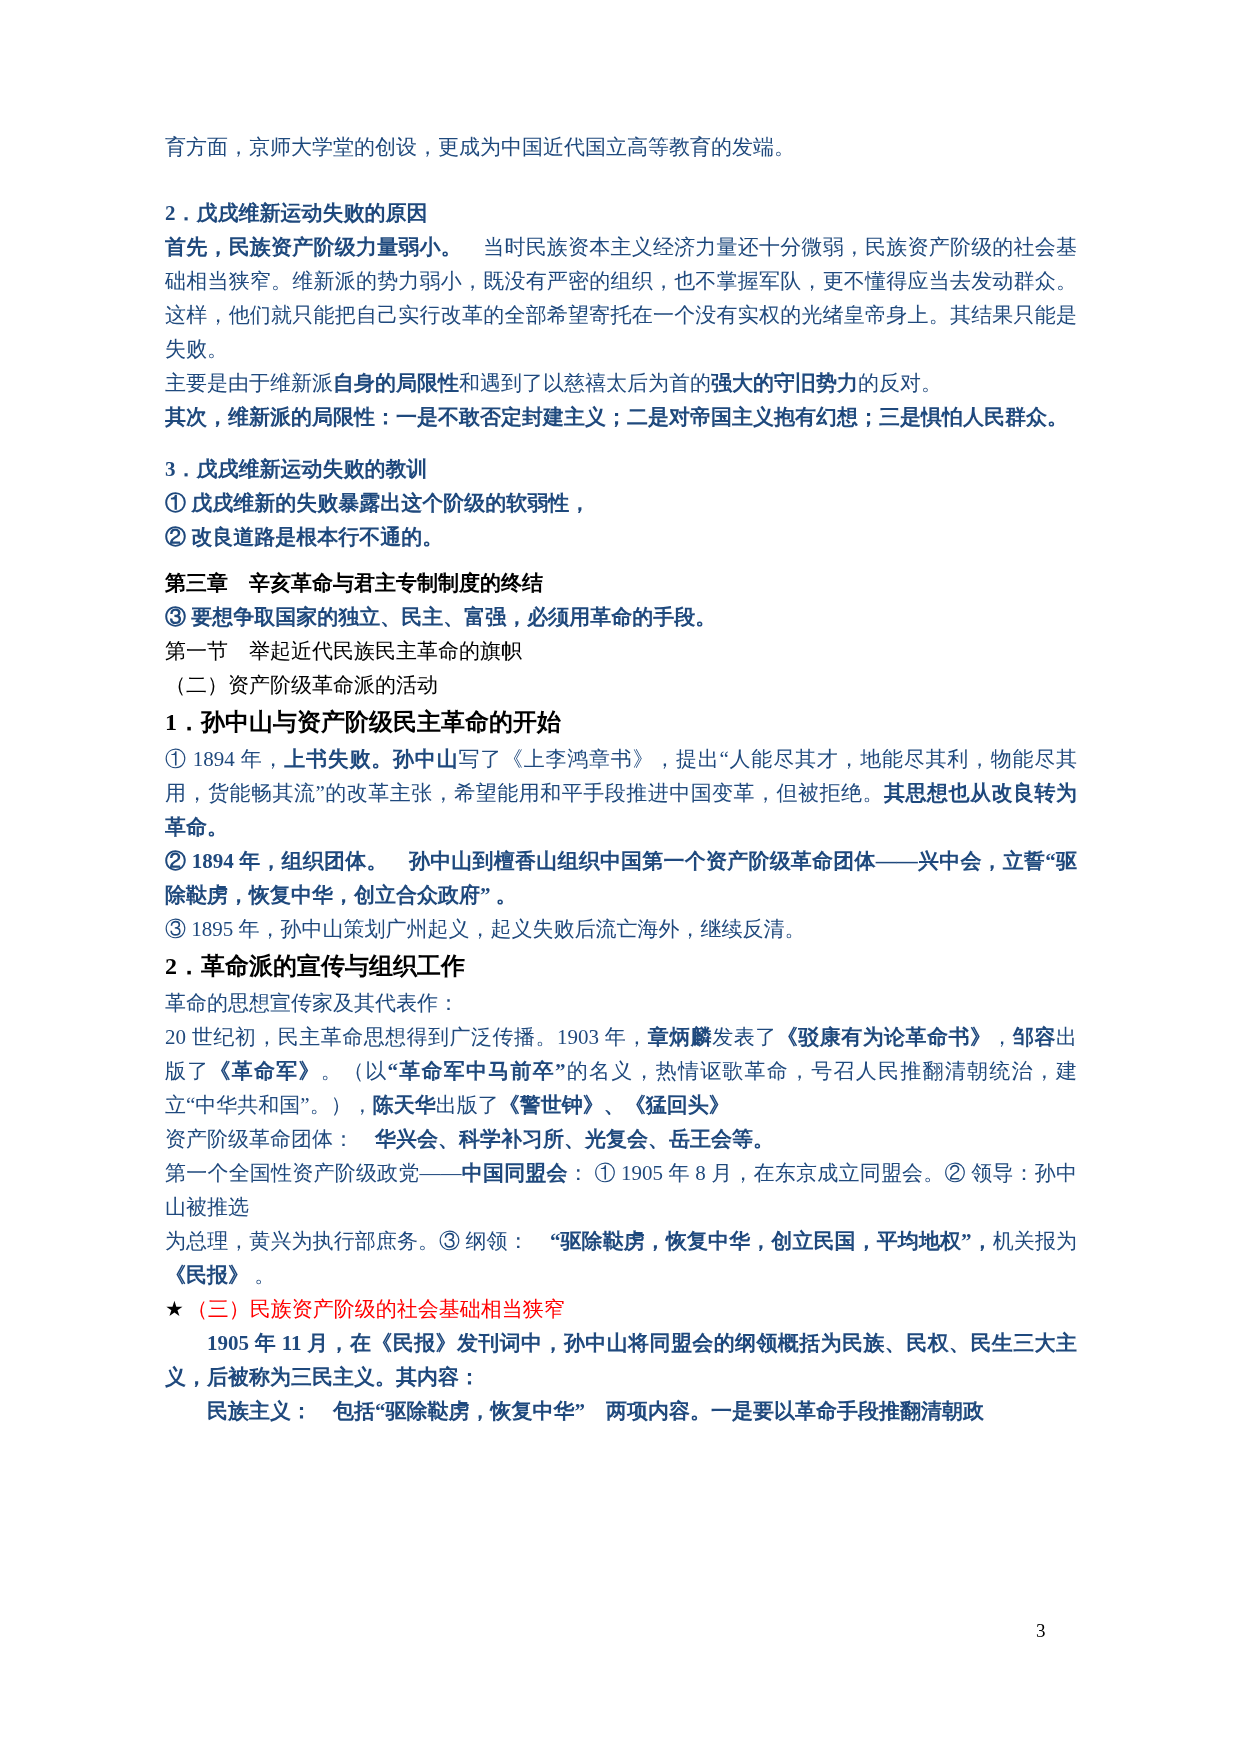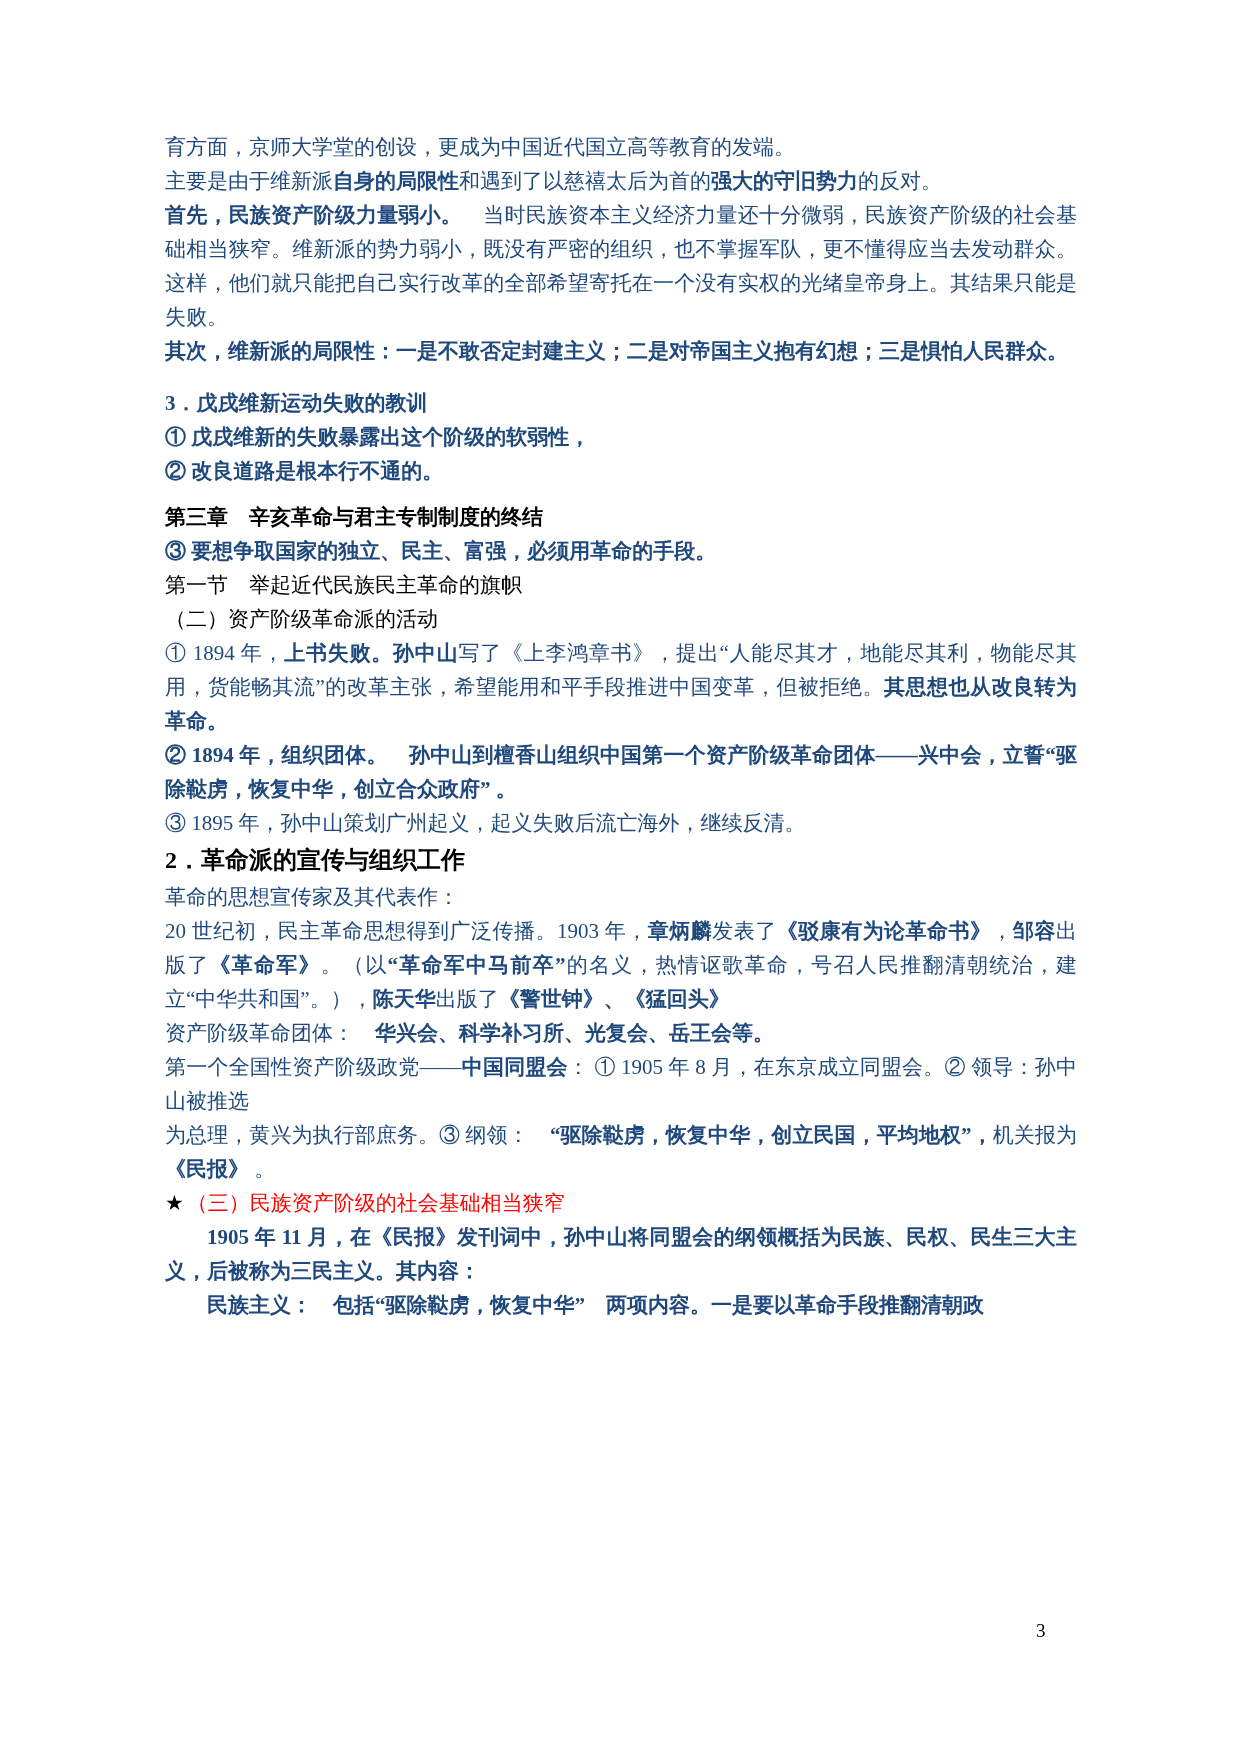--- a/index.html
+++ b/index.html
@@ -39,30 +39,32 @@
     color:var(--black);
     font-family:"Liberation Serif","DejaVu Serif",serif;
   }
 </style>
 </head>
 <body>
 
 <div class="page">
   <main class="content">
       <p class="blk blue"><span class="">育方面，京师大学堂的创设，更成为中国近代国立高等教育的发端。</span></p>
+      <p class="blk blue sp-large"><span class="b">2．戊戌维新运动失败的原因</span></p>
+      <p class="blk blue"><span class="b">首先，民族资产阶级力量弱小。</span><span class="">　当时民族资本主义经济力量还十分微弱，民族资产阶级的社会基础相当狭窄。维新派的势力弱小，既没有严密的组织，也不掌握军队，更不懂得应当去发动群众。这样，他们就只能把自己实行改革的全部希望寄托在一个没有实权的光绪皇帝身上。其结果只能是失败。</span></p>
       <p class="blk blue"><span class="">主要是由于维新派</span><span class="b">自身的局限性</span><span class="">和遇到了以慈禧太后为首的</span><span class="b">强大的守旧势力</span><span class="">的反对。</span></p>
-      <p class="blk blue"><span class="b">首先，民族资产阶级力量弱小。</span><span class="">　当时民族资本主义经济力量还十分微弱，民族资产阶级的社会基础相当狭窄。维新派的势力弱小，既没有严密的组织，也不掌握军队，更不懂得应当去发动群众。这样，他们就只能把自己实行改革的全部希望寄托在一个没有实权的光绪皇帝身上。其结果只能是失败。</span></p>
       <p class="blk blue"><span class="b">其次，维新派的局限性：一是不敢否定封建主义；二是对帝国主义抱有幻想；三是惧怕人民群众。</span></p>
       <p class="blk blue sp-medium"><span class="b">3．戊戌维新运动失败的教训</span></p>
       <p class="blk blue"><span class="b">① 戊戌维新的失败暴露出这个阶级的软弱性，</span></p>
       <p class="blk blue"><span class="b">② 改良道路是根本行不通的。</span></p>
       <p class="blk black sp-small"><span class="b">第三章　辛亥革命与君主专制制度的终结</span></p>
       <p class="blk blue"><span class="b">③ 要想争取国家的独立、民主、富强，必须用革命的手段。</span></p>
       <p class="blk black"><span class="">第一节　举起近代民族民主革命的旗帜</span></p>
       <p class="blk black"><span class="">（二）资产阶级革命派的活动</span></p>
+      <p class="blk black lg"><span class="b">1．孙中山与资产阶级民主革命的开始</span></p>
       <p class="blk blue"><span class="">① 1894 年，</span><span class="b">上书失败。孙中山</span><span class="">写了《上李鸿章书》，提出“人能尽其才，地能尽其利，物能尽其用，货能畅其流”的改革主张，希望能用和平手段推进中国变革，但被拒绝。</span><span class="b">其思想也从改良转为革命。</span></p>
       <p class="blk blue"><span class="b">② 1894 年，组织团体。　孙中山到檀香山组织中国第一个资产阶级革命团体——兴中会，立誓“驱除鞑虏，恢复中华，创立合众政府” 。</span></p>
       <p class="blk blue"><span class="">③ 1895 年，孙中山策划广州起义，起义失败后流亡海外，继续反清。</span></p>
       <p class="blk black lg"><span class="b">2．革命派的宣传与组织工作</span></p>
       <p class="blk blue"><span class="">革命的思想宣传家及其代表作：</span></p>
       <p class="blk blue"><span class="">20 世纪初，民主革命思想得到广泛传播。1903 年，</span><span class="b">章炳麟</span><span class="">发表了</span><span class="b">《驳康有为论革命书》</span><span class="">，</span><span class="b">邹容</span><span class="">出版了</span><span class="b">《革命军》</span><span class="">。（以</span><span class="b">“革命军中马前卒”</span><span class="">的名义，热情讴歌革命，号召人民推翻清朝统治，建立“中华共和国”。），</span><span class="b">陈天华</span><span class="">出版了</span><span class="b">《警世钟》、《猛回头》</span></p>
       <p class="blk blue"><span class="">资产阶级革命团体：　</span><span class="b">华兴会、科学补习所、光复会、岳王会等。</span></p>
       <p class="blk blue"><span class="">第一个全国性资产阶级政党——</span><span class="b">中国同盟会</span><span class="">： ① 1905 年 8 月，在东京成立同盟会。② 领导：孙中山被推选</span></p>
       <p class="blk blue"><span class="">为总理，黄兴为执行部庶务。③ 纲领：　</span><span class="b">“驱除鞑虏，恢复中华，创立民国，平均地权”，</span><span class="">机关报为</span><span class="b">《民报》</span><span class=""> 。</span></p>
       <p class="blk red"><span class="star">★</span><span class="">（三）民族资产阶级的社会基础相当狭窄</span></p>

